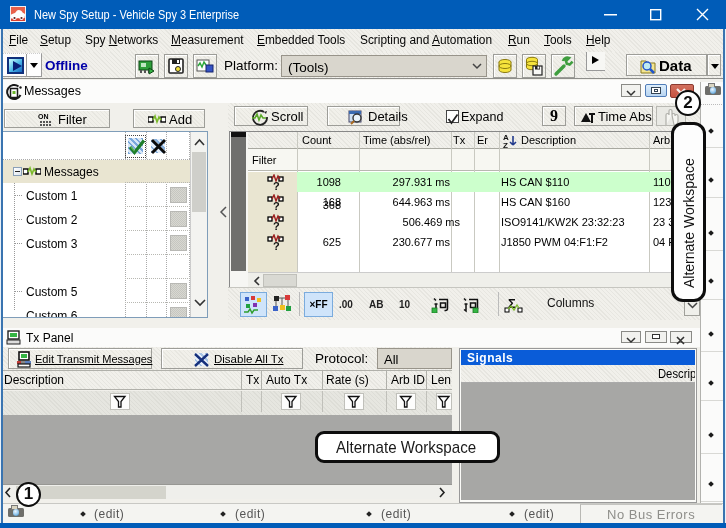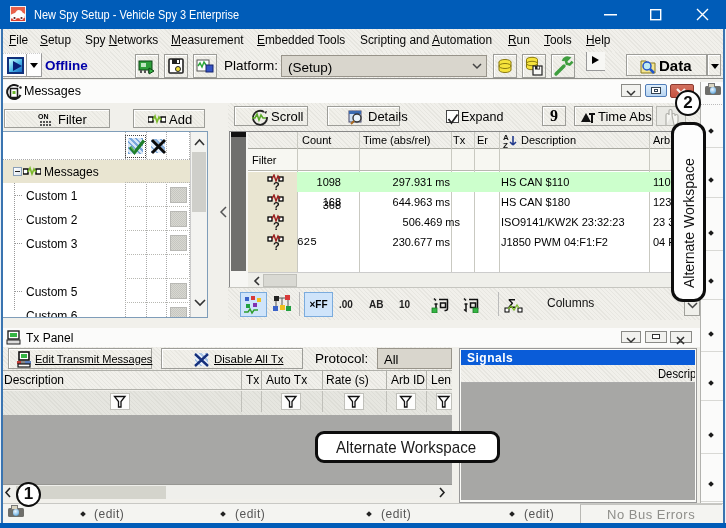--- a/index.html
+++ b/index.html
@@ -108,21 +108,21 @@
   </div>
   <div class="abs btn" style="left:193px;top:2px;width:24px;height:24px;">
     <svg width="22" height="22">
           <rect x="3" y="5" width="12" height="11" fill="#fdfdfd" stroke="#555"></rect>
           <path d="M4 11 l2 -3 2 4 2 -5 2 3" stroke="#2ca53a" stroke-width="1.5" fill="none"></path>
           <rect x="12" y="10" width="7" height="7" fill="#3553c4" stroke="#16246e"></rect>
         </svg>
   </div>
   <div class="abs" style="left:224px;top:6px;font-size:13.5px;">Platform:</div>
   <div class="abs" style="left:281px;top:3px;width:206px;height:22px;background:#d9d6cd;border:1px solid #98948a;">
-    <span style="position:absolute;left:6px;top:4px;font-size:13.5px;">(Setup)</span>
+    <span style="position:absolute;left:6px;top:4px;font-size:13.5px;">(Tools)</span>
     <svg style="position:absolute;right:4px;top:7px" width="10" height="7">
           <path d="M1 1 l4 4 4-4" stroke="#444" stroke-width="1.5" fill="none"></path>
         </svg>
   </div>
   <div class="abs btn" style="left:493px;top:2px;width:24px;height:24px;">
     <svg width="22" height="22">
           <ellipse cx="11" cy="7" rx="6" ry="2.5" fill="#f5e33c" stroke="#8a7a10"></ellipse>
           <path d="M5 7 v8 a6 2.5 0 0 0 12 0 v-8" fill="#f5e33c" stroke="#8a7a10"></path>
           <ellipse cx="11" cy="11" rx="6" ry="2.5" fill="none" stroke="#8a7a10"></ellipse>
         </svg>
@@ -374,27 +374,27 @@
 
   <div class="abs" style="left:18px;top:40px;width:49px;height:115px;background:#e9e5d1;"></div>
 
   <div class="abs" style="left:67px;top:40px;width:404px;height:20px;background:#ccffcc;"></div>
   <div class="abs t11" style="left:67px;width:44px;top:44px;text-align:right;">1098</div>
   <div class="abs t11" style="left:129px;width:91px;top:44px;text-align:right;">297.931 ms</div>
   <div class="abs t11" style="left:271px;top:44px;">HS CAN $110</div>
   <div class="abs t11" style="left:423px;top:44px;">110</div>
   <div class="abs t11" style="left:67px;width:44px;top:64px;text-align:right;">168</div>
   <div class="abs t11" style="left:129px;width:91px;top:64px;text-align:right;">644.963 ms</div>
-  <div class="abs t11" style="left:271px;top:64px;">HS CAN $180</div>
+  <div class="abs t11" style="left:271px;top:64px;">HS CAN $160</div>
   <div class="abs t11" style="left:423px;top:64px;">123</div>
   <div class="abs t11" style="left:67px;width:44px;top:67px;text-align:right;">368</div>
   <div class="abs t11" style="left:129px;width:101px;top:84px;text-align:right;">506.469 ms</div>
   <div class="abs t11" style="left:271px;top:84px;">ISO9141/KW2K 23:32:23</div>
   <div class="abs t11" style="left:423px;top:84px;">23 3</div>
-  <div class="abs t11" style="left:67px;width:44px;top:104px;text-align:left;font-family:Liberation Mono, monospace;">625</div>
+  <div class="abs t11" style="left:67px;width:44px;top:104px;text-align:right;">625</div>
   <div class="abs t11" style="left:129px;width:91px;top:104px;text-align:right;">230.677 ms</div>
   <div class="abs t11" style="left:271px;top:104px;">J1850 PWM 04:F1:F2</div>
   <div class="abs t11" style="left:423px;top:104px;">04 F</div>
 
   <svg class="abs" style="left:37px;top:42px" width="20" height="17">
         <rect x="1" y="3" width="4" height="4" fill="#fff" stroke="#000" stroke-width="1.3"></rect>
         <rect x="12" y="3" width="4" height="4" fill="#fff" stroke="#000" stroke-width="1.3"></rect>
         <path d="M5 5 l2 -4 2 6 2 -5 2 3" stroke="#9c1f1f" stroke-width="1.4" fill="none"></path>
         <text x="6" y="16" font-size="11" font-weight="bold" fill="#111">?</text>
       </svg>

